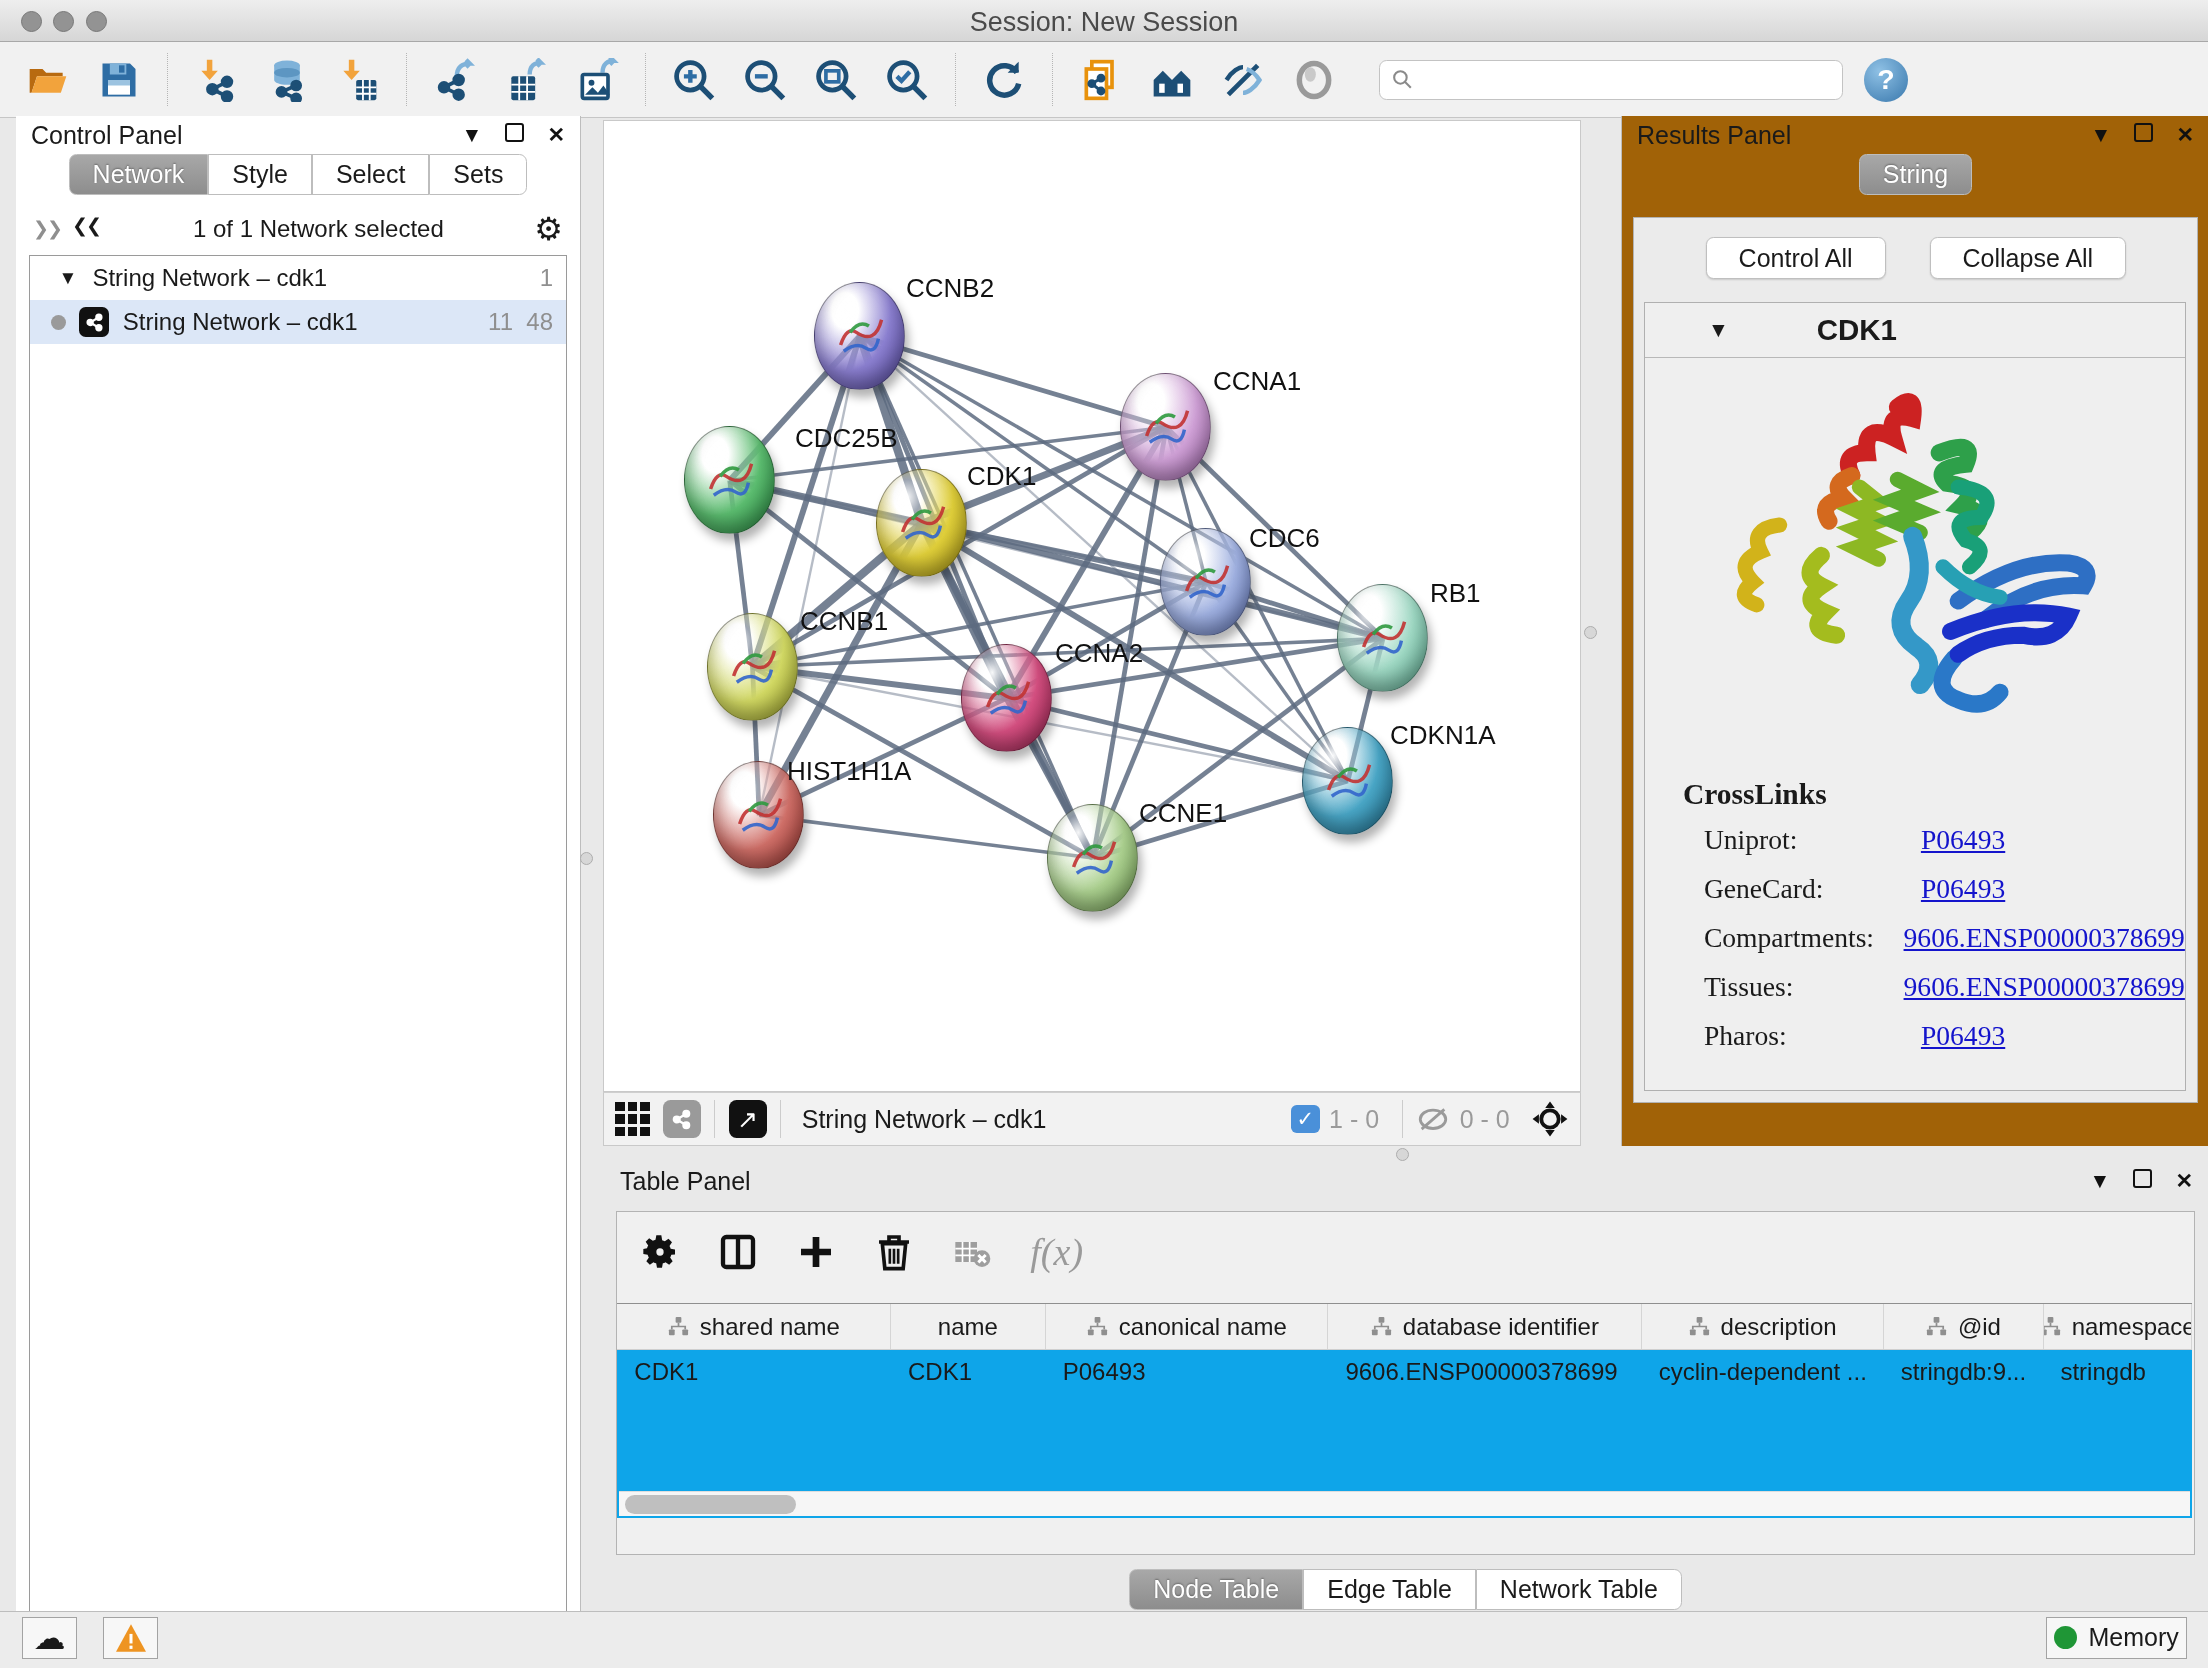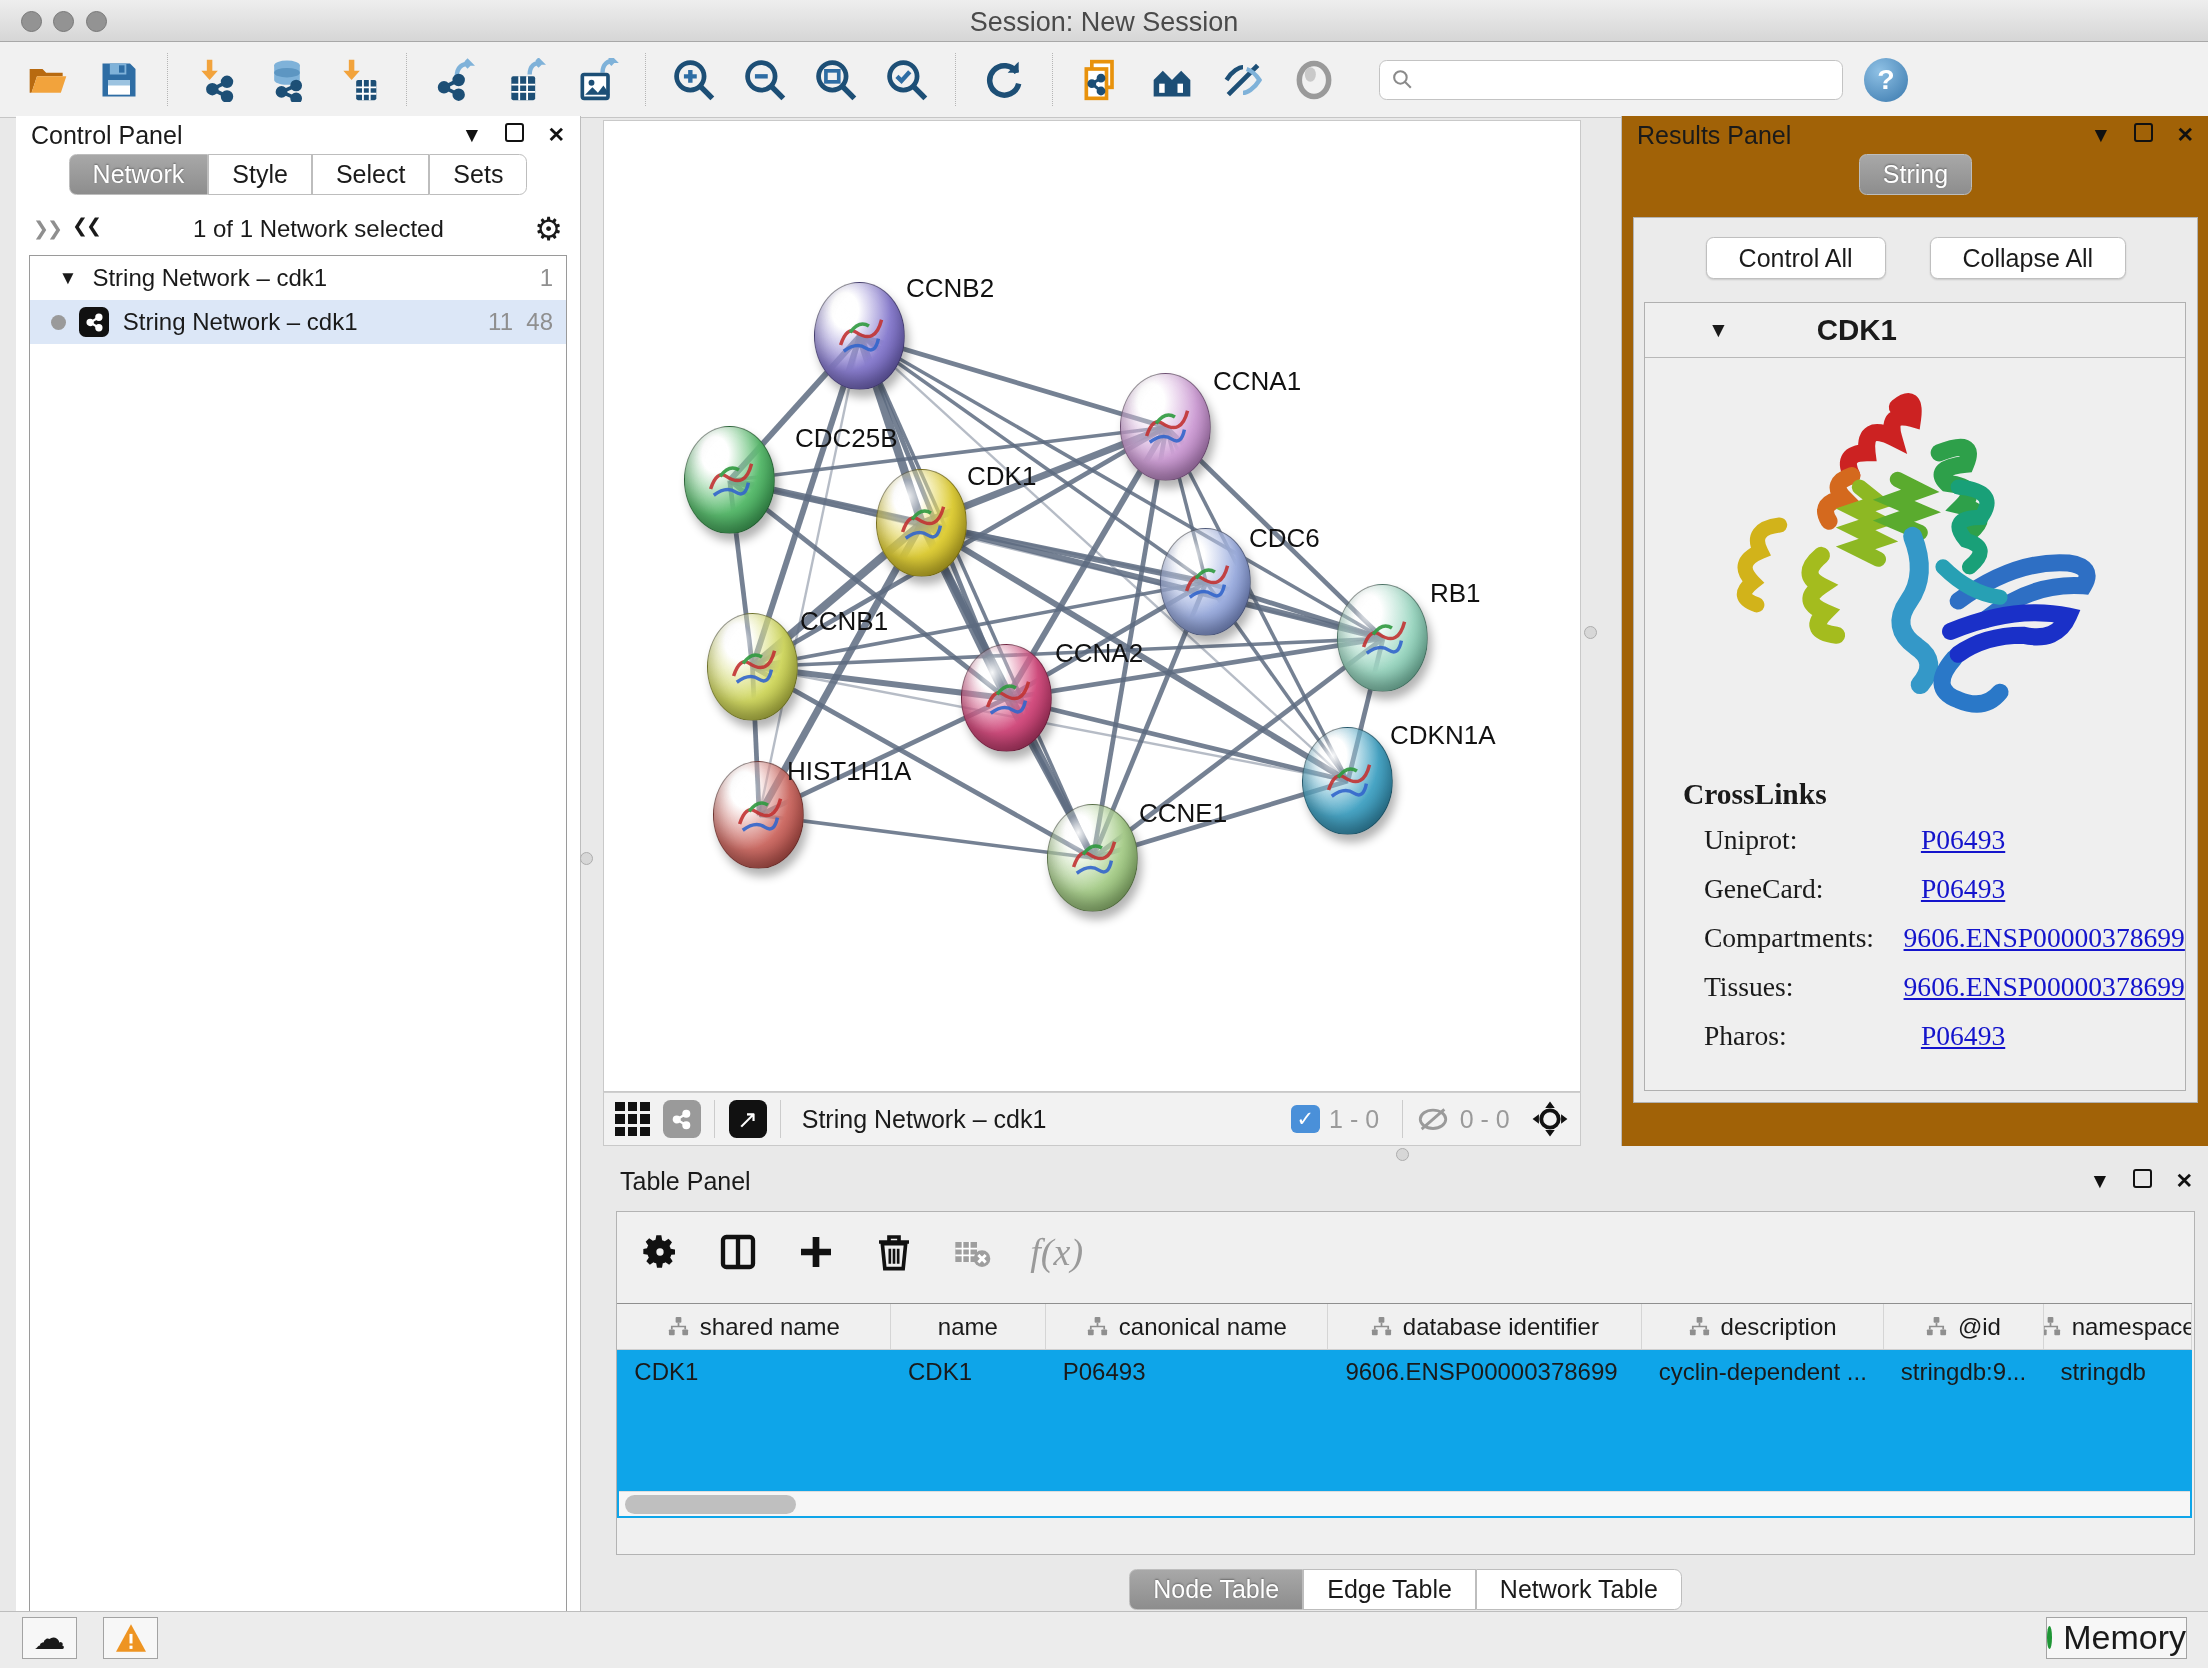--- a/index.html
+++ b/index.html
@@ -125,21 +125,21 @@
   #tp-hscroll { position:absolute; left:1.9px; bottom:1.9px; width:1571px; height:25px; background:#f6f6f6;
     border-top:1px solid #ddd; }
   #tp-thumb { position:absolute; left:5.7px; top:2.9px; width:171px; height:19px; background:#bfbfbf; border-radius:9.5px; }
   #tp-tabs { position:absolute; left:0; top:407px; width:1605px; display:flex; justify-content:center; }
 
   
   #statusbar { position:absolute; left:0; top:1611px; width:2208px; height:57px;
     background:#ececec; border-top:1px solid #bdbdbd; }
   .sb-btn { position:absolute; top:4.8px; height:42px; border:1.9px solid #a3a3a3; background:#f7f7f7;
     display:flex; align-items:center; justify-content:center; cursor:pointer; }
-  #memory-btn { right:21px; width:141px; font-size:34px; gap:11.4px; }
+  #memory-btn { right:21px; width:141px; font-size:25px; gap:11.4px; }
   .green-dot { width:23px; height:23px; border-radius:50%; background:#1f9636; }
   .cloud-glyph { font-size:32px; }
 
   .gray { color:#8f8f8f; }
   .chev { font-size:19px; letter-spacing:-1.9px; cursor:pointer; }
   .gear { font-size:32px; cursor:pointer; }
 </style>
 </head>
 <body>
 

